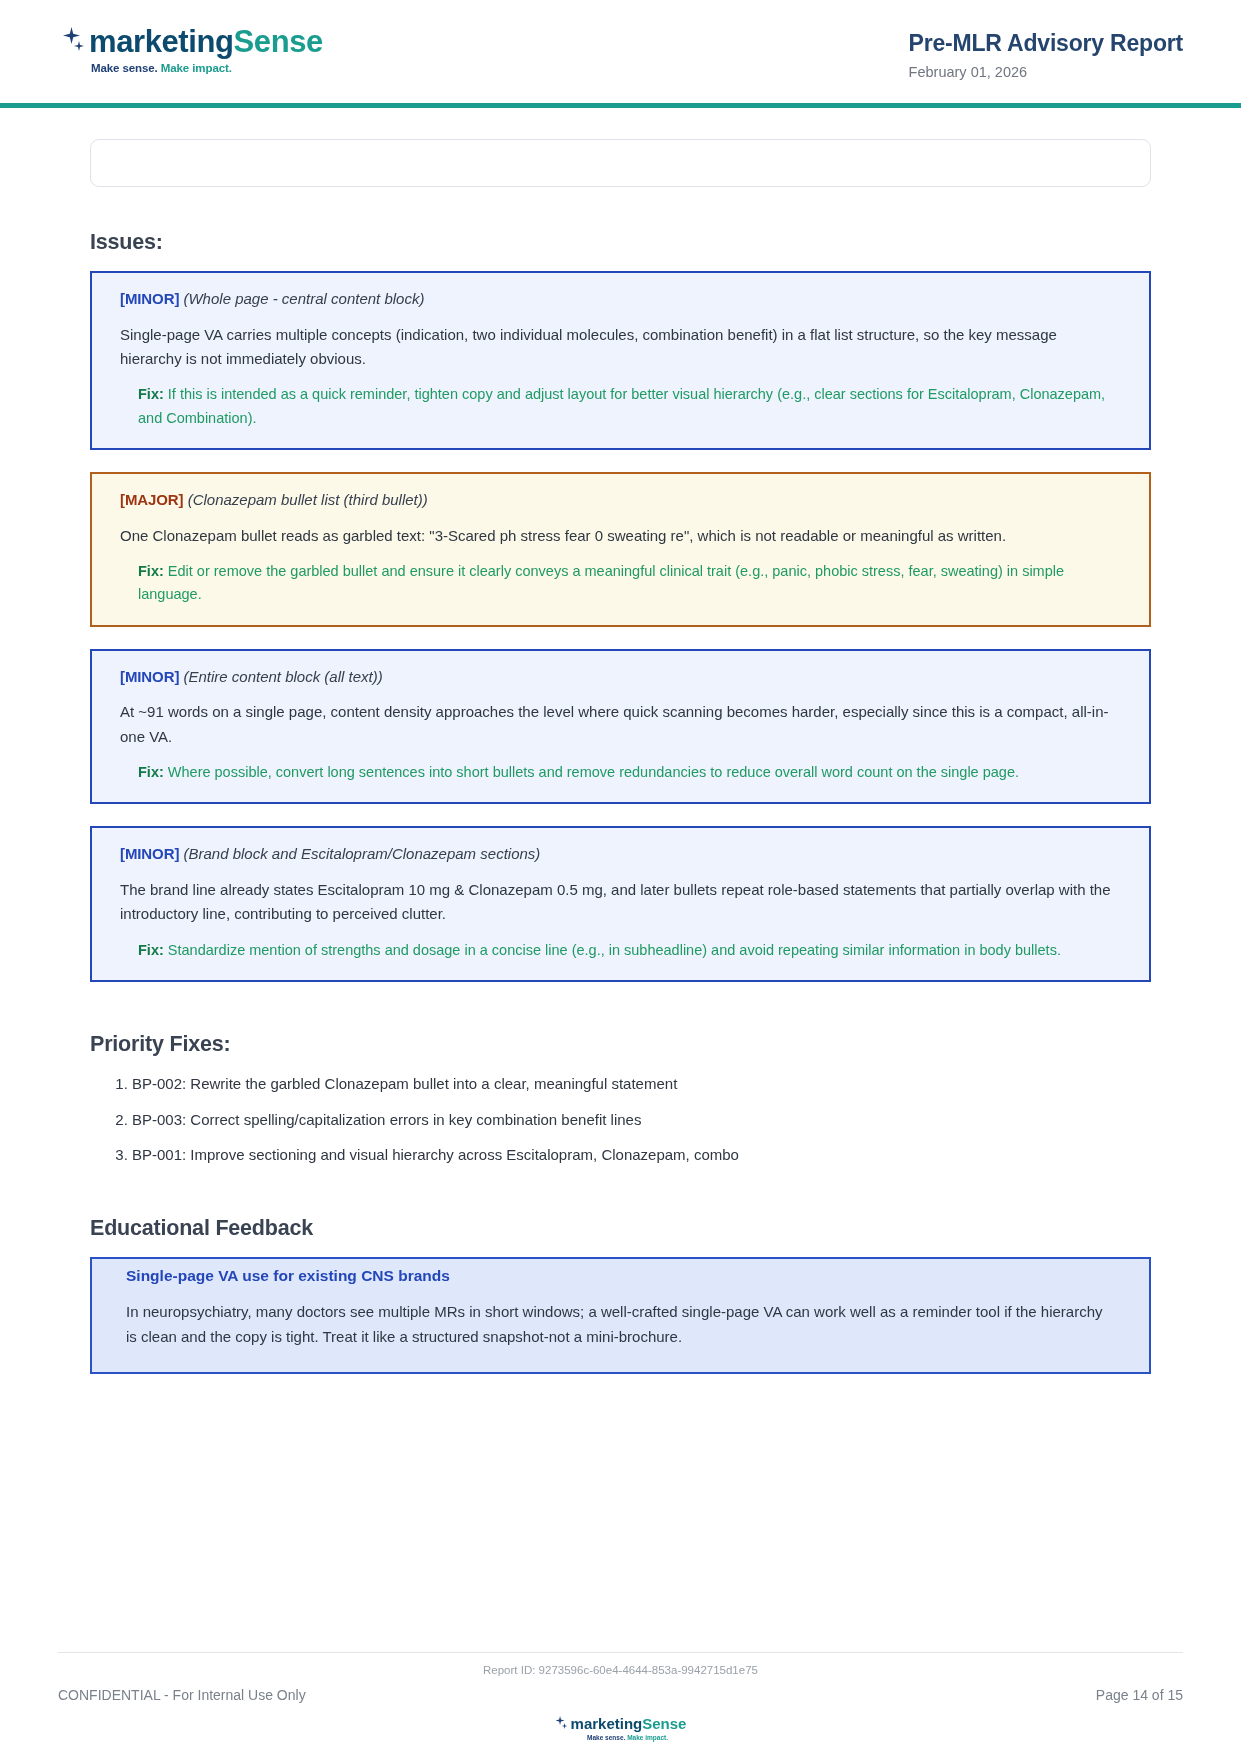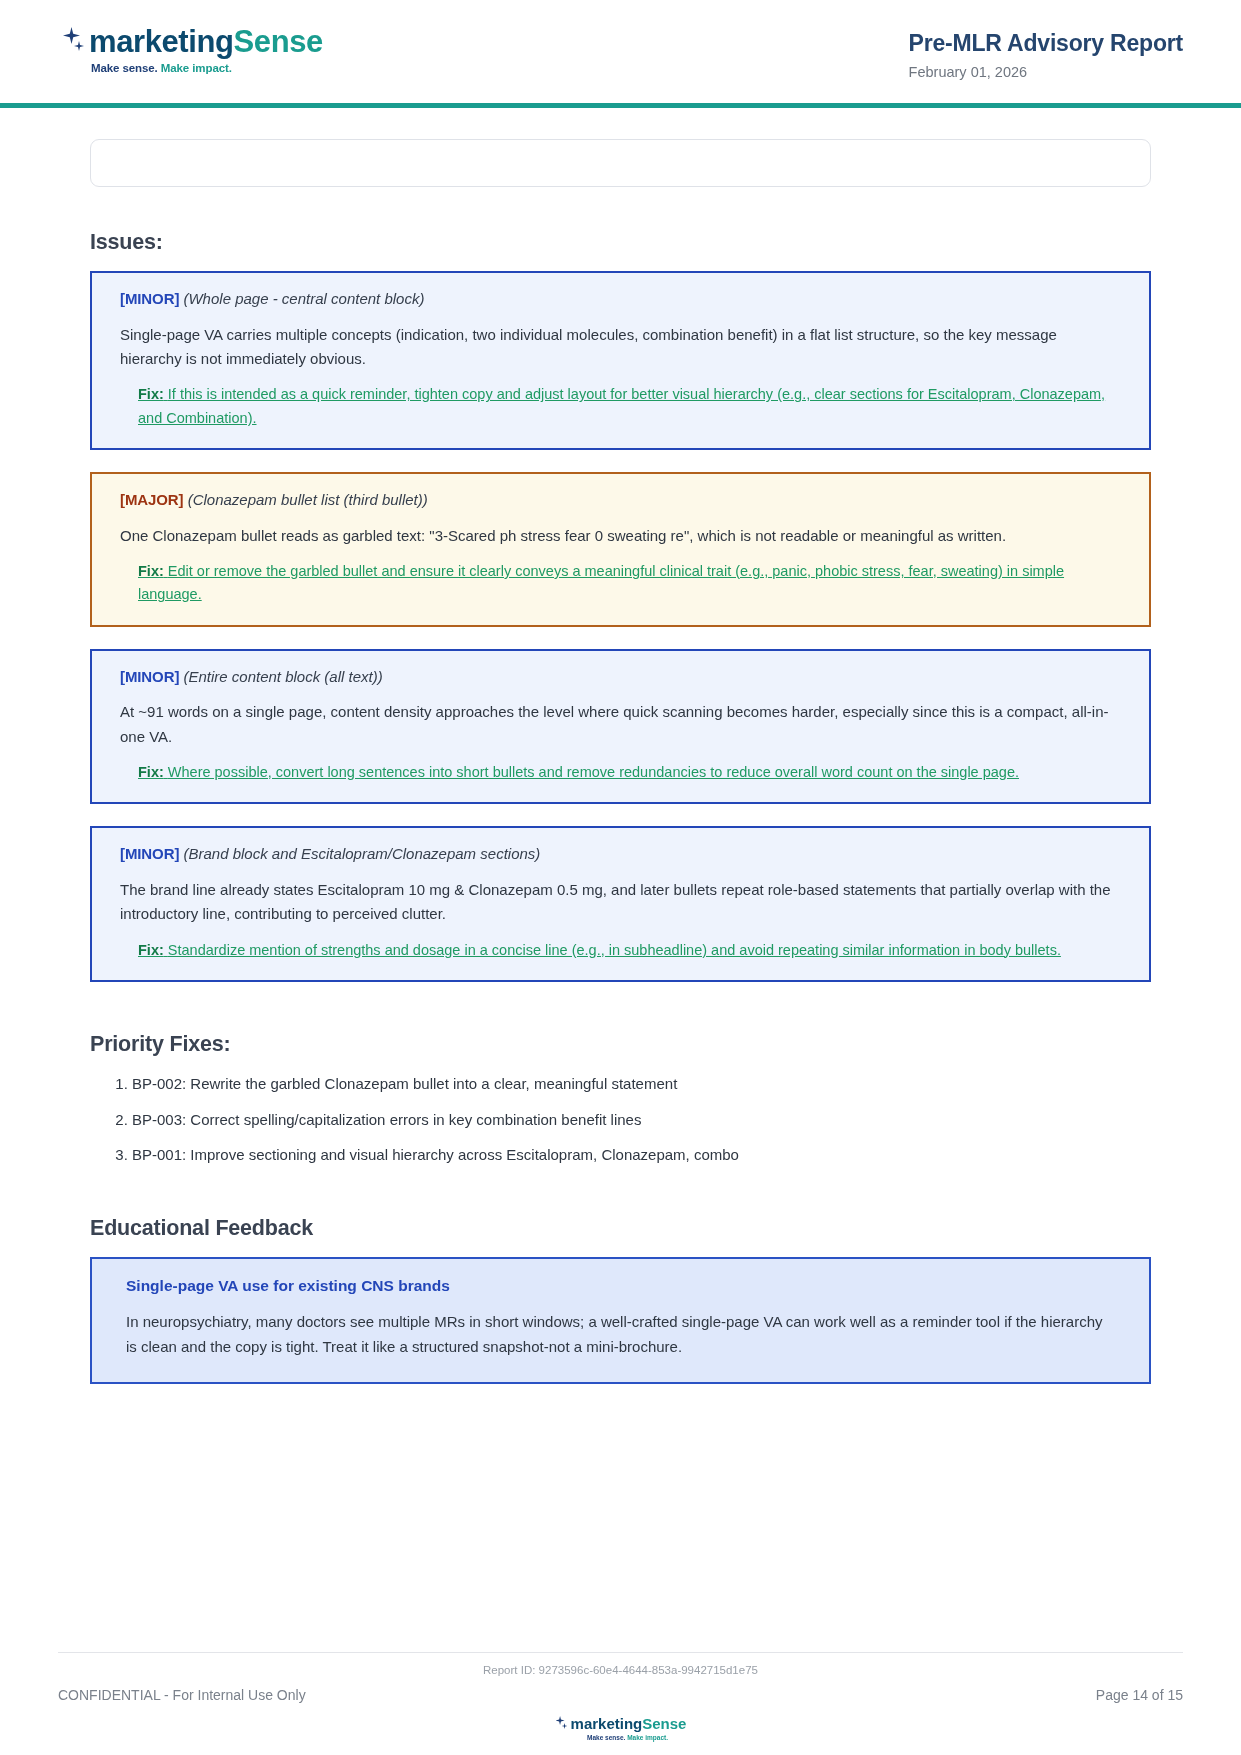--- a/index.html
+++ b/index.html
@@ -114,38 +114,37 @@
     font-size: 15px;
     color: #2f3742;
     line-height: 1.62;
     margin: 0 0 12px 0;
   }
   .issue-fix {
     font-size: 14.5px;
     line-height: 1.62;
     color: #1f9a63;
     margin: 0 0 0 18px;
-    text-decoration: underline;
   }
   .fix-label { font-weight: 700; color: #127a47; }
 
   
   ol.priority-list {
     margin: 0;
     padding-left: 42px;
     font-size: 15px;
     color: #2f3742;
   }
   ol.priority-list li { margin-bottom: 14px; line-height: 1.45; }
 
   
   .edu-card {
     border: 2px solid #2a52c4;
     background: #dfe8fb;
-    padding: 18px 34px 22px 34px;
+    padding: 8px 34px 22px 34px;
     margin-top: 16px;
   }
   .edu-title {
     font-size: 15.5px;
     font-weight: 700;
     color: #2346b8;
     margin-bottom: 14px;
   }
   .edu-body {
     font-size: 15px;

